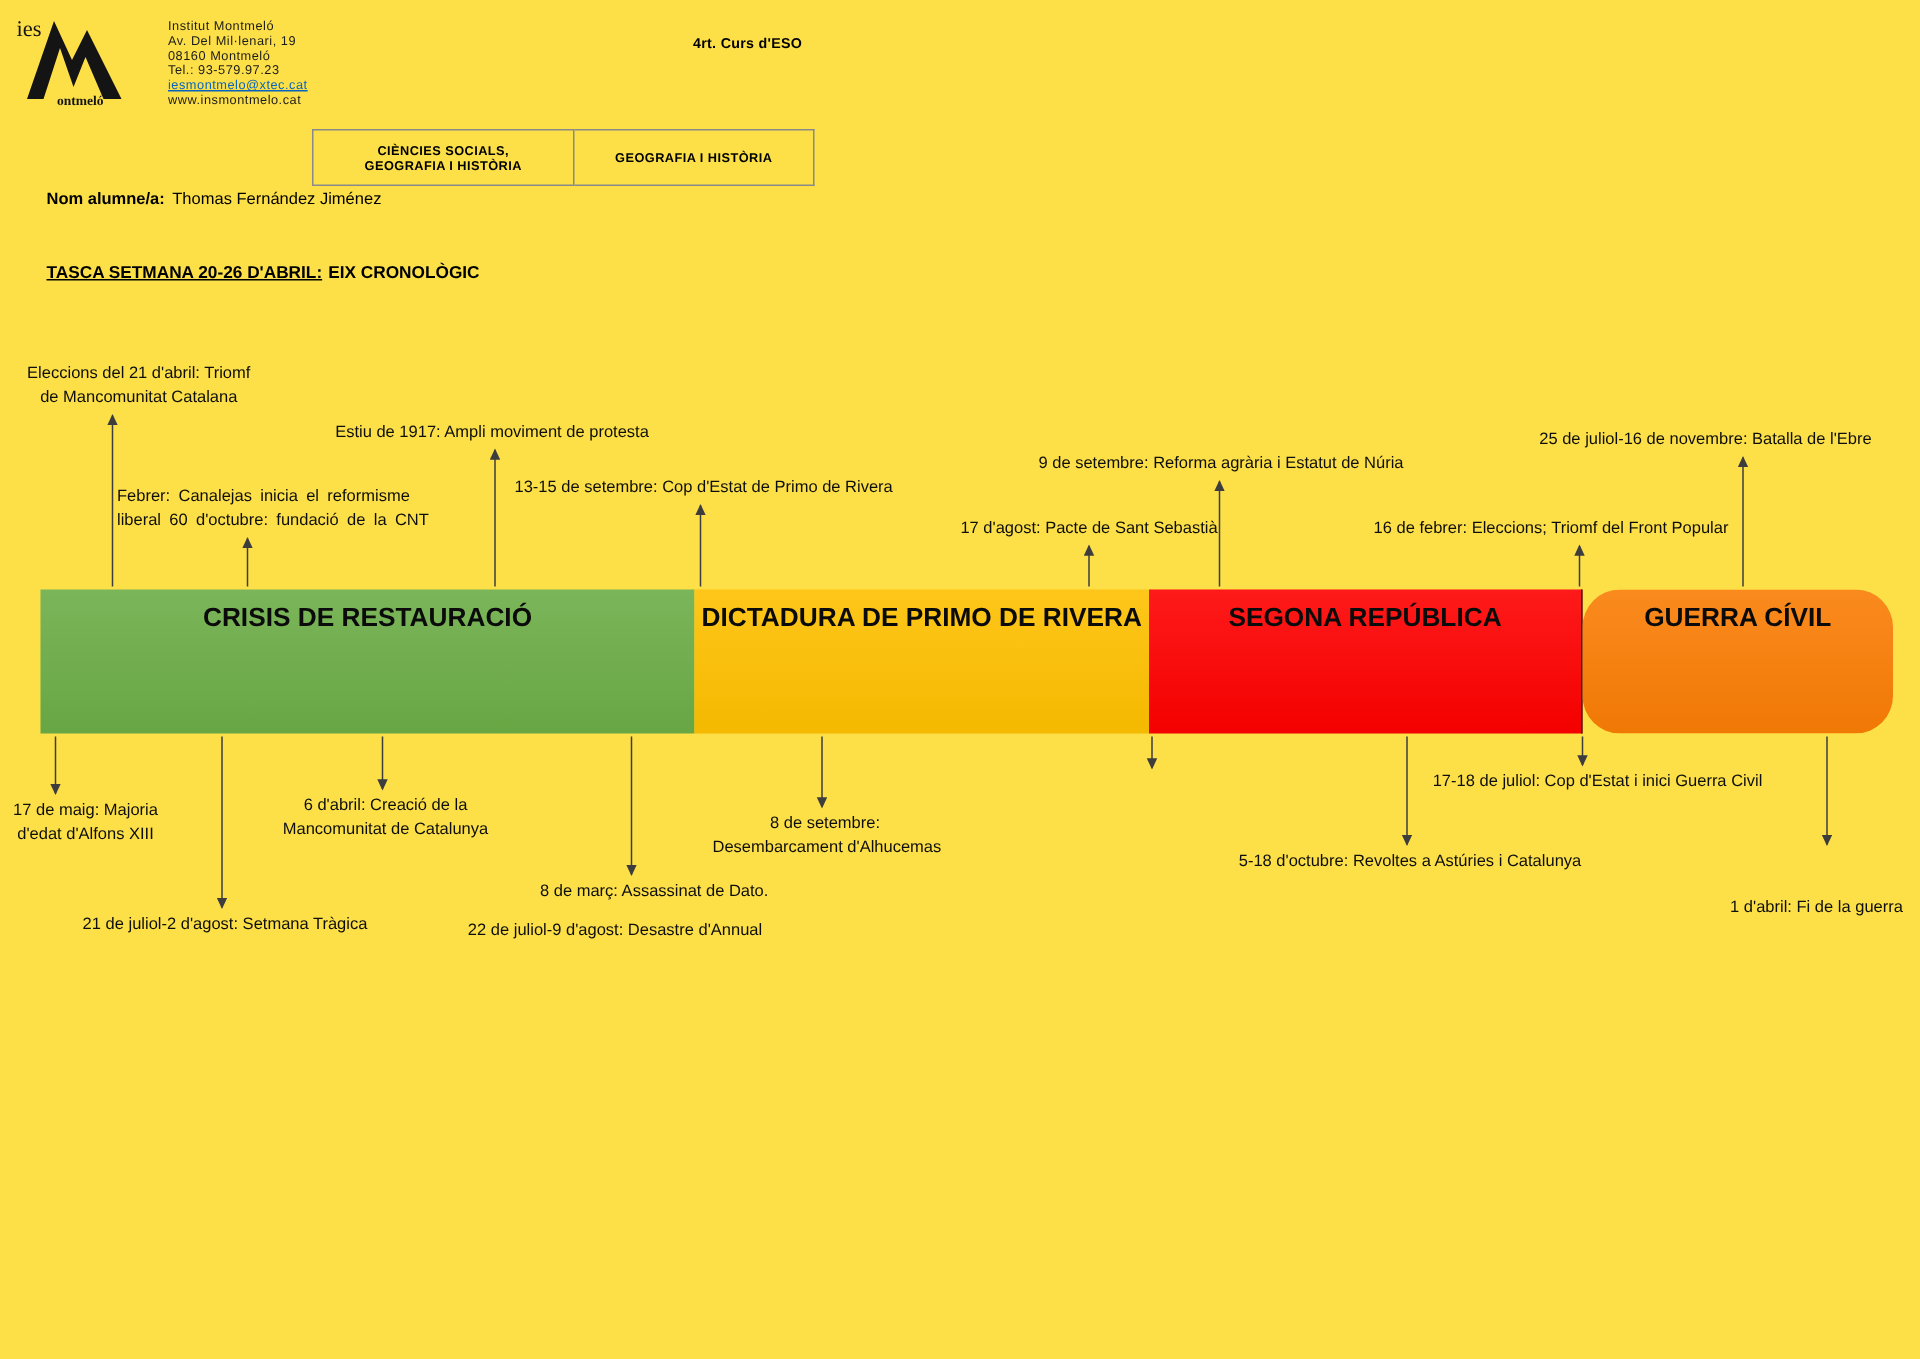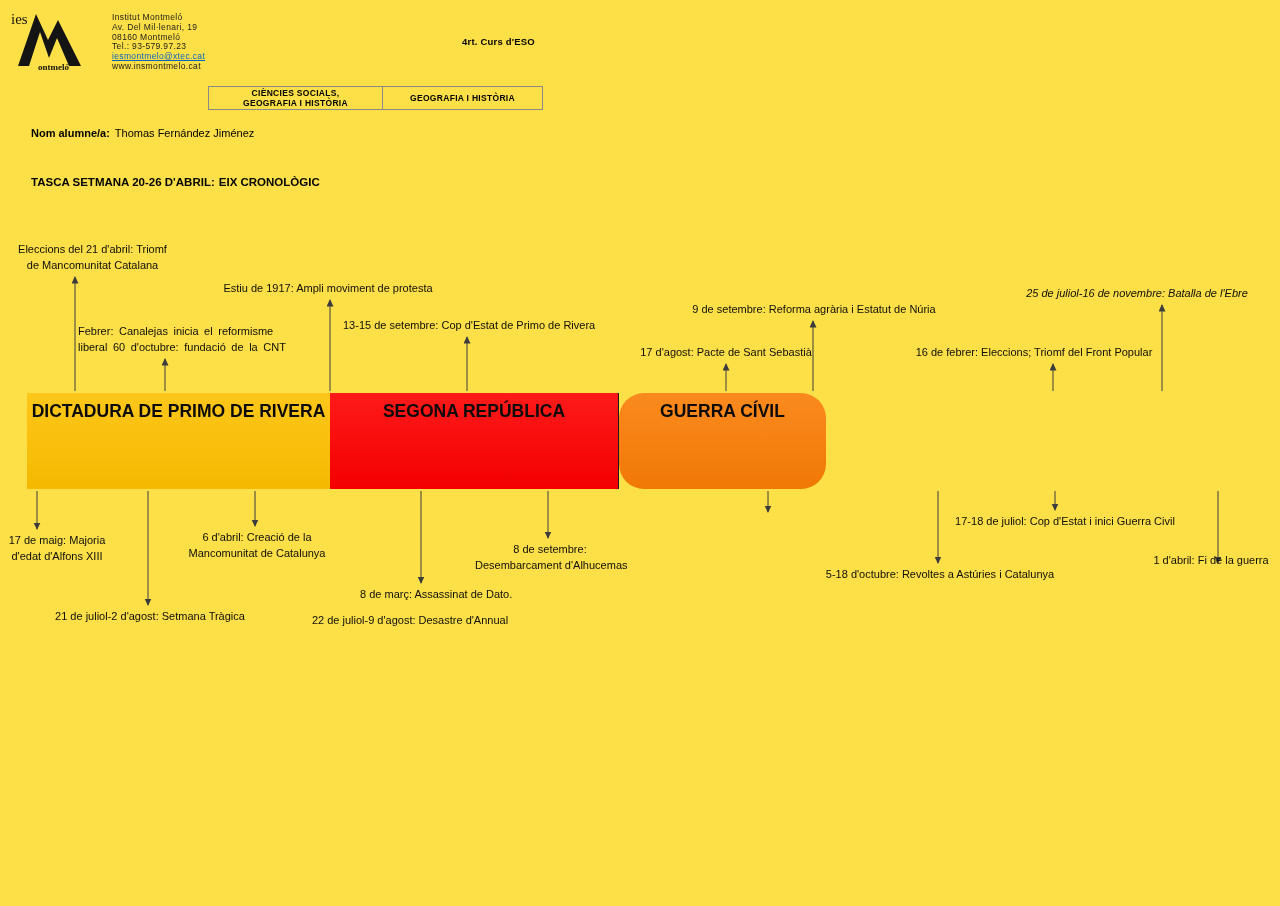--- a/index.html
+++ b/index.html
@@ -14,38 +14,38 @@
   .page { position:absolute; inset:0; background:#fde047; }
 
   
   .logo { position:absolute; left:8px; top:8px; }
   .school-info {
     position:absolute; left:112px; top:13px;
     font-size:8.5px; line-height:9.8px; letter-spacing:.35px; color:#1c1c1c;
   }
   .school-info .email { color:#0563c1; text-decoration:underline; display:block; }
   .course {
-    position:absolute; left:462px; top:36px;
+    position:absolute; left:462px; top:24px;
     font-size:9.5px; font-weight:bold; letter-spacing:.2px;
   }
   .subject-boxes { position:absolute; left:208px; top:86px; display:flex; }
   .sbox {
     border:1px solid #8a8a8a; font-weight:bold; font-size:8.5px; line-height:10px;
     display:flex; flex-direction:column; justify-content:center;
-    text-align:center; height:24px; letter-spacing:.3px;
+    text-align:center; height:38px; letter-spacing:.3px;
   }
   .sbox1 { width:175px; }
   .sbox2 { width:160px; border-left:none; }
 
   .student-line { position:absolute; left:31px; top:127px; font-size:11px; }
   .student-label { font-weight:bold; }
   .student-name { margin-left:5px;text-align:center; }
 
   .task-line { position:absolute; left:31px; top:176px; font-size:11.5px; font-weight:bold; }
-  .task-label { }
+  .task-label { text-decoration:underline; }
   .task-title { margin-left:4px; }
 
   
   .timeline-bar { position:absolute; display:flex; }
   .segment {
     height:100%; position:relative;
     background-image:linear-gradient(rgba(255,255,255,.10), rgba(0,0,0,.04));
   }
   .seg-label {
     position:absolute; top:8px; left:50%; transform:translateX(-50%);
@@ -95,20 +95,23 @@
 
   <div class="student-line">
     <span class="student-label">Nom alumne/a:</span><span class="student-name">Thomas Fernández Jiménez</span>
   </div>
 
   <div class="task-line">
     <span class="task-label">TASCA SETMANA 20-26 D'ABRIL:</span><span class="task-title">EIX CRONOLÒGIC</span>
   </div>
 
   <div class="timeline-bar" style="left: 27px; top: 393px; width: 1235px; height: 96px;">
+      <div class="segment" style="width: 436px; background-color: rgb(108, 173, 71);">
+        <div class="seg-label">CRISIS DE RESTAURACIÓ</div>
+      </div>
       <div class="segment" style="width: 303px; background-color: rgb(254, 192, 0);">
         <div class="seg-label">DICTADURA DE PRIMO DE RIVERA</div>
       </div>
       <div class="segment" style="width: 289px; background-color: rgb(254, 0, 0); border-right: 1px solid rgb(26, 26, 26);">
         <div class="seg-label">SEGONA REPÚBLICA</div>
       </div>
       <div class="segment" style="width: 207px; background-color: rgb(250, 125, 5); border-radius: 25px;">
         <div class="seg-label">GUERRA CÍVIL</div>
       </div>
     </div>
@@ -155,21 +158,21 @@
       </div>
       <div class="event center" style="left: 692px; top: 302px; width: 244px;">
         <div class="ev-line">9 de setembre: Reforma agrària i Estatut de Núria</div>
       </div>
       <div class="event center" style="left: 640px; top: 345px; width: 172px;">
         <div class="ev-line">17 d'agost: Pacte de Sant Sebastià</div>
       </div>
       <div class="event center" style="left: 912px; top: 345px; width: 244px;">
         <div class="ev-line">16 de febrer: Eleccions; Triomf del Front Popular</div>
       </div>
-      <div class="event center" style="left: 1022px; top: 286px; width: 230px; font-style: italic;">
+      <div class="event center" style="left: 1022px; top: 286px; width: 230px;">
         <div class="ev-line">25 de juliol-16 de novembre: Batalla de l'Ebre</div>
       </div>
       <div class="event center" style="left: 5px; top: 533px; width: 104px;">
         <div class="ev-line">17 de maig: Majoria</div>
         <div class="ev-line">d'edat d'Alfons XIII</div>
       </div>
       <div class="event center" style="left: 187px; top: 530px; width: 140px;">
         <div class="ev-line">6 d'abril: Creació de la</div>
         <div class="ev-line">Mancomunitat de Catalunya</div>
       </div>
@@ -185,18 +188,18 @@
       <div class="event center" style="left: 475px; top: 542px; width: 150px;">
         <div class="ev-line">8 de setembre:</div>
         <div class="ev-line">Desembarcament d'Alhucemas</div>
       </div>
       <div class="event center" style="left: 952px; top: 514px; width: 226px;">
         <div class="ev-line">17-18 de juliol: Cop d'Estat i inici Guerra Civil</div>
       </div>
       <div class="event center" style="left: 825px; top: 567px; width: 230px;">
         <div class="ev-line">5-18 d'octubre: Revoltes a Astúries i Catalunya</div>
       </div>
-      <div class="event center" style="left: 1150px; top: 553px; width: 122px;">
+      <div class="event center" style="left: 1150px; top: 598px; width: 122px;">
         <div class="ev-line">1 d'abril: Fi de la guerra</div>
       </div>
     </div>
 
 </div>
 
 </body></html>

